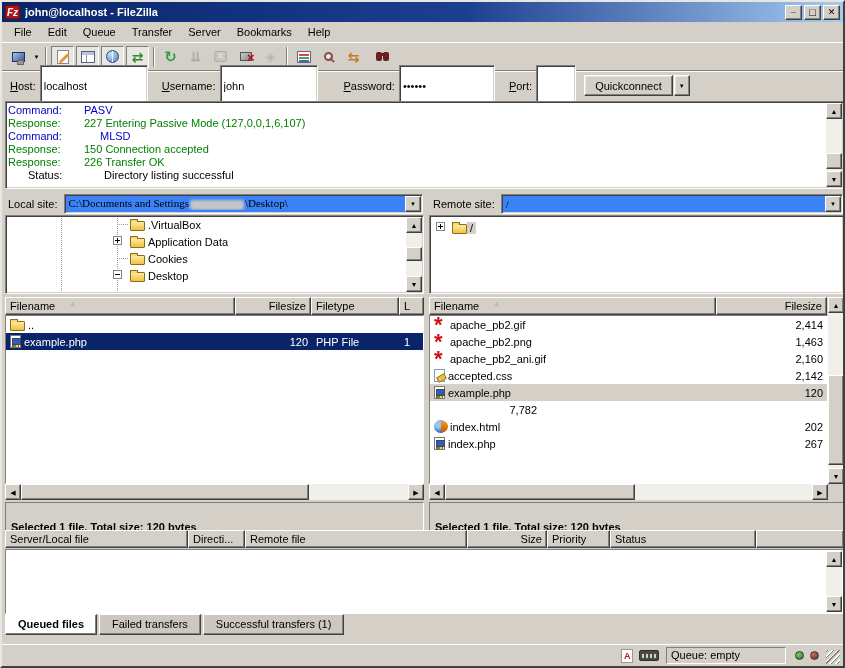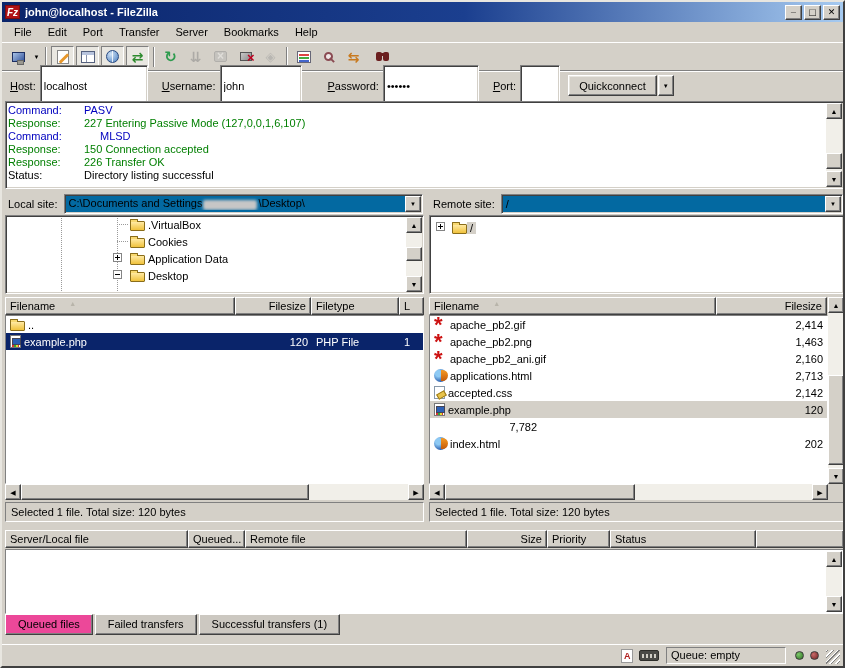--- a/index.html
+++ b/index.html
@@ -116,21 +116,21 @@
   .hsb { position:absolute; height:16px; background:#f1efe9; }
   .sb-btn { position:absolute; width:16px; height:16px; background:#d4d0c8;
     border:1px solid; border-color:#fff #404040 #404040 #fff; box-shadow:inset -1px -1px 0 #808080;
     display:flex; align-items:center; justify-content:center; font-size:7px; color:#000; line-height:1; }
   .sb-thumb { position:absolute; background:#d4d0c8;
     border:1px solid; border-color:#fff #404040 #404040 #fff; box-shadow:inset -1px -1px 0 #808080; }
 
   
   .site-row { position:absolute; height:21px; display:flex; align-items:center; }
   .site-label { padding:0 6px 0 2px; white-space:nowrap; }
-  .combo { flex:1; height:20px; background:#0369a1; display:flex; align-items:center; position:relative; }
+  .combo { flex:1; height:20px; background:#3b82f6; display:flex; align-items:center; position:relative;font-family:Liberation Serif, serif; }
   .combo-text { padding:0 4px; white-space:nowrap; overflow:hidden; flex:1; }
   .combo-btn { width:16px; height:16px; margin-right:1px; background:#d4d0c8;
     border:1px solid; border-color:#fff #404040 #404040 #fff; box-shadow:inset -1px -1px 0 #808080;
     display:flex; align-items:center; justify-content:center; font-size:6px; flex:none; }
   .redacted { display:inline-block; width:54px; height:10px; background:#c6c6c6;
     filter:blur(1.5px); border-radius:2px; vertical-align:middle; margin:0 1px; }
 
   
   .tree { position:absolute; background:#fff; overflow:hidden; }
   .tree-local-guides { background-image:
@@ -178,36 +178,36 @@
   .lrow { height:17px; display:flex; align-items:center; }
   .lrow .cell { padding:0 4px; white-space:nowrap; overflow:hidden; height:17px;
     display:flex; align-items:center; }
   .cell.num { justify-content:flex-end; }
   .cell .fname { margin-left:3px; }
   .lrow.sel-active { background:#0a246a; color:#fff; }
   .lrow.sel-inactive { background:#d4d0c8; }
   .lc1{width:230px;} .lc2{width:76px;} .lc3{width:88px;} .lc4{flex:1;}
   .rc1{width:287px;} .rc2{width:111px;}
 
-  .pane-status { position:absolute; height:20px; padding:3px 5px; background:#d4d0c8;
-    border:1px solid; border-color:#808080 #fff #fff #808080; white-space:nowrap; overflow:hidden; }
+  .pane-status { position:absolute; height:20px; padding:18px 5px; background:#d4d0c8;
+    border:1px solid; border-color:#808080 #fff #fff #808080; white-space:nowrap; overflow:hidden;font-weight:bold; }
 
   .vdivider { position:absolute; left:422px; top:190px; width:5px; height:332px; background:#d4d0c8; }
 
   
   .qhdr { position:absolute; left:3px; top:528px; width:839px; height:19px; display:flex; }
   .qc1{width:183px;} .qc2{width:57px;} .qc3{width:222px;} .qc4{width:80px;} .qc5{width:63px;}
   .qc6{width:146px;} .qc7{flex:1;}
   .qbody { position:absolute; left:3px; top:547px; width:839px; height:65px; background:#fff; }
 
   
   .tabs { position:absolute; left:3px; top:612px; height:22px; display:flex; align-items:flex-start; }
   .tab { padding:3px 12px 4px; margin-right:2px; background:#ccc8c1;
     border:1px solid; border-color:#fff #404040 #404040 #fff; box-shadow:inset -1px -1px 0 #808080; }
-  .tab.active { background:#ec4899; font-weight:normal; }
+  .tab.active { background:#ffffff; font-weight:bold; }
 
   
   .statusbar { position:absolute; left:0; right:0; bottom:0; height:22px;
     display:flex; align-items:center; padding:2px 3px; border-top:1px solid #fff; }
   .sb-spacer { flex:1; }
   .sbi { margin:0 3px; position:relative; flex:none; }
   .i-ascii-datatype-icon { width:12px; height:14px; background:#fff; border:1px solid #999; }
   .i-ascii-datatype-icon::before { content:"A"; position:absolute; left:2px; top:1px;
     font-size:9px; font-weight:bold; color:#b02020; }
   .i-indicator-badge-icon { width:20px; height:11px; background:#4a4a46; border-radius:2px;
@@ -231,21 +231,21 @@
     <div class="appicon">Fz</div>
     <div class="title-text">john@localhost - FileZilla</div>
     <div class="winbtn min"></div>
     <div class="winbtn max"></div>
     <div class="winbtn close"></div>
   </div>
 
   <div class="menubar">
       <div class="menu-item">File</div>
       <div class="menu-item">Edit</div>
-      <div class="menu-item">Port</div>
+      <div class="menu-item">Queue</div>
       <div class="menu-item">Transfer</div>
       <div class="menu-item">Server</div>
       <div class="menu-item">Bookmarks</div>
       <div class="menu-item">Help</div>
     </div>
 
   <div class="toolbar">
       <div class="tb-btn">
         <span class="tbi i-site-manager-icon"></span>
       </div>
@@ -291,21 +291,21 @@
       </div>
       <div class="tb-btn">
         <span class="tbi i-find-files-icon"></span>
       </div>
     </div>
 
   <div class="quickbar">
     <span class="ql">Host:</span>
     <input class="qc-input sunken2" style="width: 108px;" value="localhost">
     <span class="ql" style="margin-left:14px">Username:</span>
-    <input class="qc-input sunken2" style="width: 82px;" value="john">
+    <input class="qc-input sunken2" style="width: 98px;" value="john">
     <span class="ql" style="margin-left:26px">Password:</span>
     <input class="qc-input sunken2" style="width: 96px;" value="••••••">
     <span class="ql" style="margin-left:14px">Port:</span>
     <input class="qc-input sunken2" style="width: 40px;" value="">
     <button class="qc-btn raised"><span>Quickconnect</span></button>
     <div class="qc-btn-dd raised">▼</div>
   </div>
 
   <div class="logwrap sunken2">
     <div class="log-lines">
@@ -323,21 +323,21 @@
         </div>
         <div class="log-line">
           <span class="log-label" style="color: rgb(0, 127, 0);">Response:</span>
           <span style="color: rgb(0, 127, 0);">150 Connection accepted</span>
         </div>
         <div class="log-line">
           <span class="log-label" style="color: rgb(0, 127, 0);">Response:</span>
           <span style="color: rgb(0, 127, 0);">226 Transfer OK</span>
         </div>
         <div class="log-line">
-          <span class="log-label" style="color: rgb(0, 0, 0);">Status:</span>
+          <span class="log-label" style="color: rgb(0, 0, 0); margin-left: 20px;">Status:</span>
           <span style="color: rgb(0, 0, 0);">Directory listing successful</span>
         </div>
       </div>
     <div class="vsb" style="right:1px; top:1px; height:84px;">
       <div class="sb-btn" style="top:0; right:0;">▲</div>
       <div class="sb-thumb" style="right:0; top:50px; width:16px; height:16px;"></div>
       <div class="sb-btn" style="bottom:0; right:0;">▼</div>
     </div>
   </div>
 
@@ -350,28 +350,28 @@
   </div>
 
   <div class="tree sunken2 tree-local-guides" style="left:3px; top:213px; width:419px; height:79px;">
     <div style="position:absolute;left:0;top:0;right:18px;">
         <div class="trow">
           <span class="guide-h"></span>
           <span class="fi fi-folder" style="margin-left: 124px;"></span>
           <span class="tlabel">.VirtualBox</span>
         </div>
         <div class="trow">
+          <span class="exp plus" style="left: 107px; top: 3px;"></span>
+          <span class="fi fi-folder" style="margin-left: 124px;"></span>
+          <span class="tlabel">Application Data</span>
+        </div>
+        <div class="trow">
           <span class="guide-h"></span>
           <span class="fi fi-folder" style="margin-left: 124px;"></span>
           <span class="tlabel">Cookies</span>
-        </div>
-        <div class="trow">
-          <span class="exp plus" style="left: 107px; top: 3px;"></span>
-          <span class="fi fi-folder" style="margin-left: 124px;"></span>
-          <span class="tlabel">Application Data</span>
         </div>
         <div class="trow">
           <span class="exp" style="left: 107px; top: 3px;"></span>
           <span class="fi fi-folder" style="margin-left: 124px;"></span>
           <span class="tlabel">Desktop</span>
         </div>
       </div>
     <div class="vsb" style="right:1px; top:1px; height:75px;">
       <div class="sb-btn" style="top:0; right:0;">▲</div>
       <div class="sb-thumb" style="right:0; top:30px; width:16px; height:14px;"></div>
@@ -457,27 +457,20 @@
       </div>
       <div class="lrow">
         <div class="cell rc1">
           <span class="fi fi-image"></span>
           <span class="fname">apache_pb2_ani.gif</span>
         </div>
         <div class="cell rc2 num">2,160</div>
       </div>
       <div class="lrow">
         <div class="cell rc1">
-          <span class="fi fi-html"></span>
-          <span class="fname">applications.html</span>
-        </div>
-        <div class="cell rc2 num">2,713</div>
-      </div>
-      <div class="lrow">
-        <div class="cell rc1">
           <span class="fi fi-css"></span>
           <span class="fname">accepted.css</span>
         </div>
         <div class="cell rc2 num">2,142</div>
       </div>
       <div class="lrow sel-inactive">
         <div class="cell rc1">
           <span class="fi fi-php"></span>
           <span class="fname">example.php</span>
         </div>
@@ -485,40 +478,47 @@
       </div>
       <div class="lrow">
         <div class="cell rc2 num">7,782</div>
       </div>
       <div class="lrow">
         <div class="cell rc1">
           <span class="fi fi-html"></span>
           <span class="fname">index.html</span>
         </div>
         <div class="cell rc2 num">202</div>
+      </div>
+      <div class="lrow">
+        <div class="cell rc1">
+          <span class="fi fi-php"></span>
+          <span class="fname">index.php</span>
+        </div>
+        <div class="cell rc2 num">267</div>
       </div>
     </div>
 
   <div class="vsb" style="left:826px; top:295px; height:187px;">
     <div class="sb-btn" style="top:0; right:0;">▲</div>
     <div class="sb-thumb" style="right:0; top:78px; width:16px; height:90px;"></div>
     <div class="sb-btn" style="bottom:0; right:0;">▼</div>
   </div>
 
   <div class="hsb" style="left:427px; top:482px; width:399px;">
     <div class="sb-btn" style="left:0; top:0;">◀</div>
     <div class="sb-thumb" style="left:16px; top:0; width:190px; height:16px;"></div>
     <div class="sb-btn" style="right:0; top:0;">▶</div>
   </div>
 
   <div class="pane-status" style="left:427px; top:500px; width:415px;">Selected 1 file. Total size: 120 bytes</div>
 
   <div class="qhdr">
       <div class="hcell qc1">Server/Local file</div>
-      <div class="hcell qc2">Queued...</div>
+      <div class="hcell qc2">Directi...</div>
       <div class="hcell qc3">Remote file</div>
       <div class="hcell qc4 num">Size</div>
       <div class="hcell qc5">Priority</div>
       <div class="hcell qc6">Status</div>
       <div class="hcell qc7"></div>
     </div>
   <div class="qbody sunken">
     <div class="vsb" style="right:1px; top:1px; height:61px;">
       <div class="sb-btn" style="top:0; right:0;">▲</div>
       <div class="sb-btn" style="bottom:0; right:0;">▼</div>

